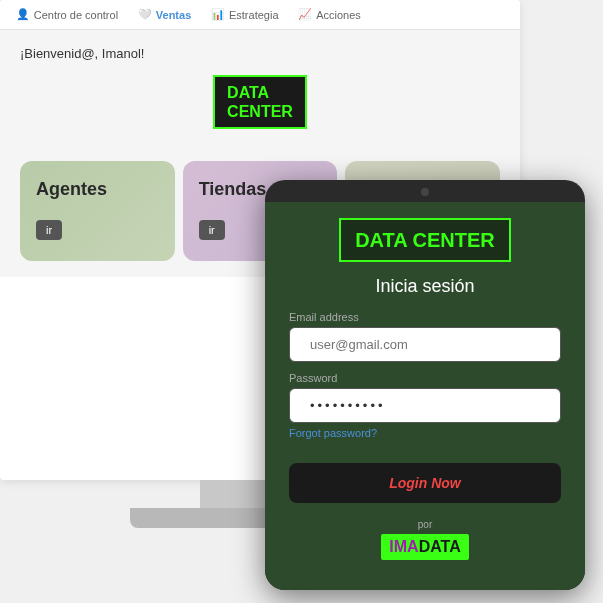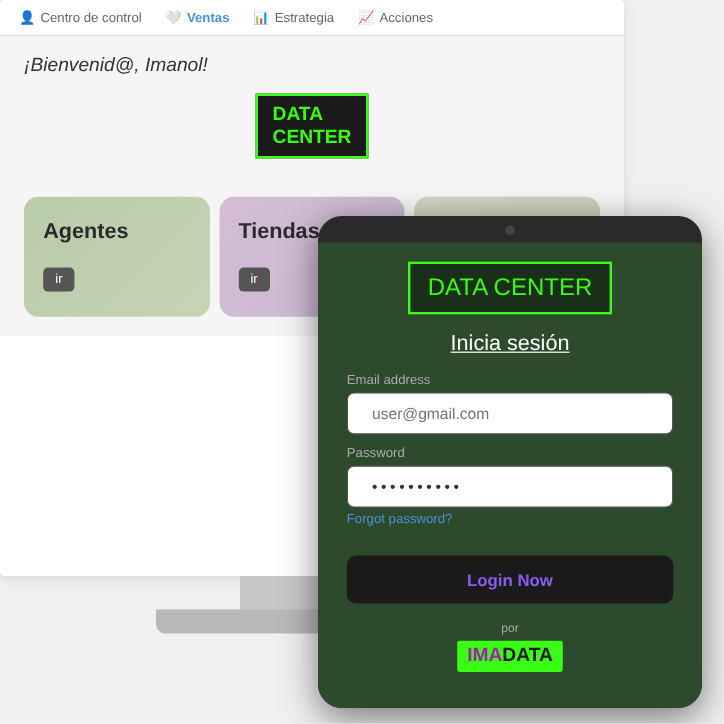--- a/index.html
+++ b/index.html
@@ -59,24 +59,23 @@
     }
 
     
     .monitor-content {
       background: #f5f5f5;
       padding: 16px 20px;
       flex: 1;
     }
 
     .welcome-text {
-      font-size: 16px;
+      font-size: 13px;
       color: #333;
       margin-bottom: 14px;
-      font-style: italic;
     }
 
     
     .datacenter-logo-monitor {
       display: inline-block;
       background: #1a1a1a;
       color: #39ff14;
       font-size: 16px;
       font-weight: 900;
       padding: 6px 12px;
@@ -190,35 +189,34 @@
       padding: 16px 24px 20px;
       margin-top: 6px;
     }
 
     
     .datacenter-logo-tablet {
       display: inline-block;
       background: #1a2e1a;
       color: #39ff14;
       font-size: 20px;
-      font-weight: 400;
+      font-weight: 700;
       padding: 8px 14px;
       line-height: 1.2;
       margin-bottom: 14px;
       text-transform: uppercase;
       border: 2.5px solid #39ff14;
       text-align: left;
     }
 
     .login-title {
       color: #ffffff;
       font-size: 18px;
       font-weight: 400;
       margin-bottom: 14px;
-      text-decoration: underline;
     }
 
     .form-group {
       width: 100%;
       margin-bottom: 10px;
     }
 
     .form-label {
       display: block;
       color: #aaaaaa;
@@ -247,29 +245,30 @@
       color: #4A90D9;
       font-size: 11px;
       margin-top: 4px;
       cursor: pointer;
       text-decoration: none;
     }
 
     .login-btn {
       width: 100%;
       background: #1a1a1a;
-      color: #8b5cf6;
+      color: #ef4444;
       border: none;
       border-radius: 8px;
       padding: 12px;
       font-size: 14px;
       font-weight: 600;
       cursor: pointer;
       margin-top: 14px;
       margin-bottom: 16px;
+      font-style: italic;
     }
 
     .por-text {
       color: #aaaaaa;
       font-size: 10px;
       margin-bottom: 4px;
     }
 
     
     .imadata-logo {

